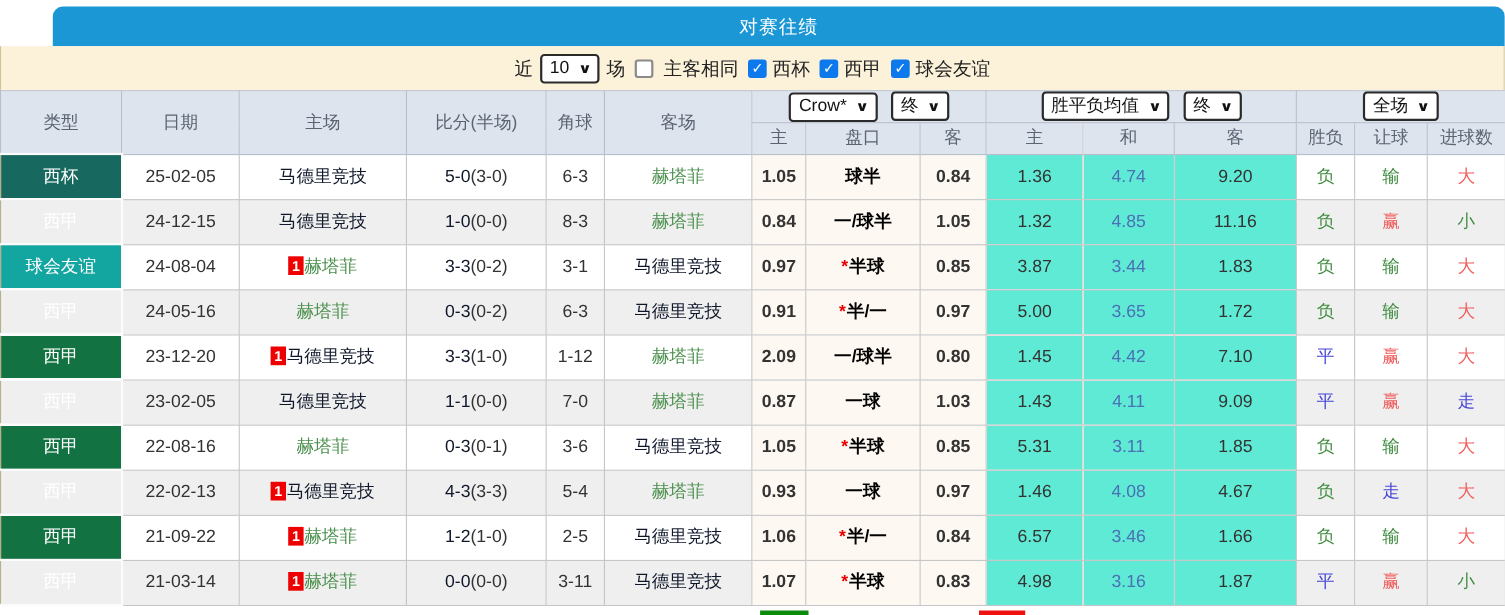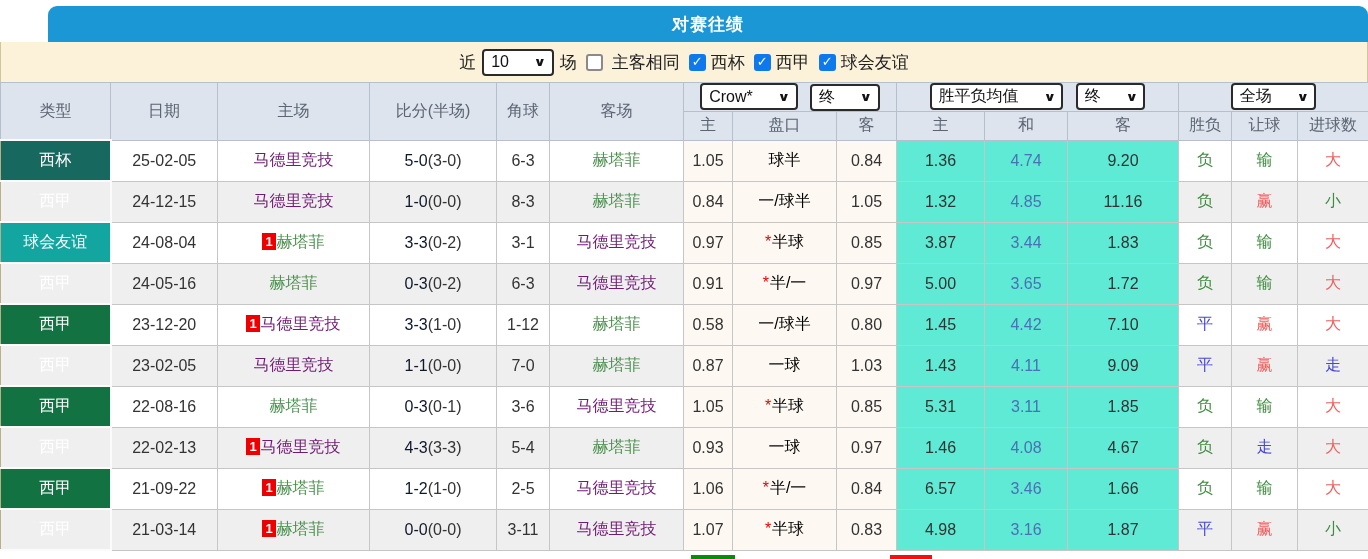--- a/index.html
+++ b/index.html
@@ -8,37 +8,37 @@
     width:1368px; height:559px; overflow:hidden;
     font-family:"Liberation Sans","DejaVu Sans",sans-serif;
     color:#333;
   }
   .widget { width:1368px; padding-top:6px; }
 
   
   .title-bar {
     height:36px; background:#1b97d6; border-radius:9px 9px 0 0;
     display:flex; align-items:center; justify-content:center;
-    color:#fff; font-weight:bold; font-size:17px; letter-spacing:1px;margin-left:48px;
+    color:#fff; font-weight:normal; font-size:17px; letter-spacing:1px;margin-left:48px;
   }
 
   
   .controls {
     height:40px; background:#fbf2d9;
     display:flex; align-items:center; justify-content:center;
     font-size:17px; color:#222; gap:6px;
     border-left:1px solid #cfc69b; border-right:1px solid #cfc69b;
   }
   .controls .grp { display:flex; align-items:center; gap:2px; }
 
   
   .sel {
     display:inline-flex; align-items:center; justify-content:space-between;
     background:#fff; border:2px solid #2a2a2a; border-radius:4px;
-    padding:1px 7px; gap:26px; font-size:16px; color:#111; cursor:default;
+    padding:1px 7px; gap:9px; font-size:16px; color:#111; cursor:default;
     height:27px;
   }
   .caret { font-size:12px; font-weight:bold; transform:scaleX(1.3); color:#111; }
 
   
   .cb { display:inline-block; width:17px; height:17px; border-radius:3px; position:relative; margin:0 3px; }
   .cb.un { background:#fff; border:2px solid #8a8a8a; }
   .cb.ck { background:#0d79ec; border:2px solid #0d79ec; }
   .cb.ck::after {
     content:"✓"; position:absolute; left:1px; top:-2px;
@@ -52,34 +52,34 @@
   thead th {
     background:#dde4ee; color:#5b6472; font-weight:normal; font-size:16px;
     border-color:#b7bfcc;
   }
   tr.h1 th { height:28px; }
   tr.h2 th { height:29px; }
   tbody td { height:41px; font-size:16px; background:#fff; }
   tr.alt td { background:#efefef; }
 
   
-  td.cream, tr.alt td.cream { background:#fdf8f1; }
+  td.cream, tr.alt td.cream { background:#fdf8f1;font-weight:bold; }
   td.blue,  tr.alt td.blue  { background:#5eead4; }
 
   
   td.type { color:#fff; font-size:16px; border:2px solid #fbfbfb; border-left:1px solid #b9b08a; }
   .t-cup { background:#17695f; }
   .t-liga { background:#127242; }
   .t-frd { background:#13a5a0; }
 
   
   .ft { color:#0f172a; }
   .ht { color:#333; }
   .tm-g { color:#4a8f4c;margin-top:48px; }
-  .tm-d { color:#701a75; }
+  .tm-d { color:#0f172a; }
   .badge {
     display:inline-block; background:#ee0000; color:#fff; font-weight:bold;
     font-size:13px; line-height:17px; padding:0 3px; margin-right:1px; vertical-align:1px;
   }
   td.line span.txt { color:#000000; }
   .star { color:#e60000; margin-right:1px; }
   td.draw { color:#4a70b5; }
   .c-green { color:#3f8c3f; }
   .c-red { color:#ef5f5f; }
   .c-blue { color:#4646d9; }
@@ -256,21 +256,21 @@
     <td class="c-green">输</td>
     <td class="c-red">大</td>
   </tr>
         <tr>
     <td class="type t-liga">西甲</td>
     <td>23-12-20</td>
     <td><span class="badge">1</span><span class="tm-d">马德里竞技</span></td>
     <td><span class="ft">3-3</span><span class="ht">(1-0)</span></td>
     <td>1-12</td>
     <td><span class="tm-g">赫塔菲</span></td>
-    <td class="cream">0.58</td>
+    <td class="cream">2.09</td>
     <td class="cream line"><span class="txt">一/球半</span></td>
     <td class="cream">0.80</td>
     <td class="blue">1.45</td>
     <td class="blue draw">4.42</td>
     <td class="blue">7.10</td>
     <td class="c-blue">平</td>
     <td class="c-red">赢</td>
     <td class="c-red">大</td>
   </tr>
         <tr class="alt">

